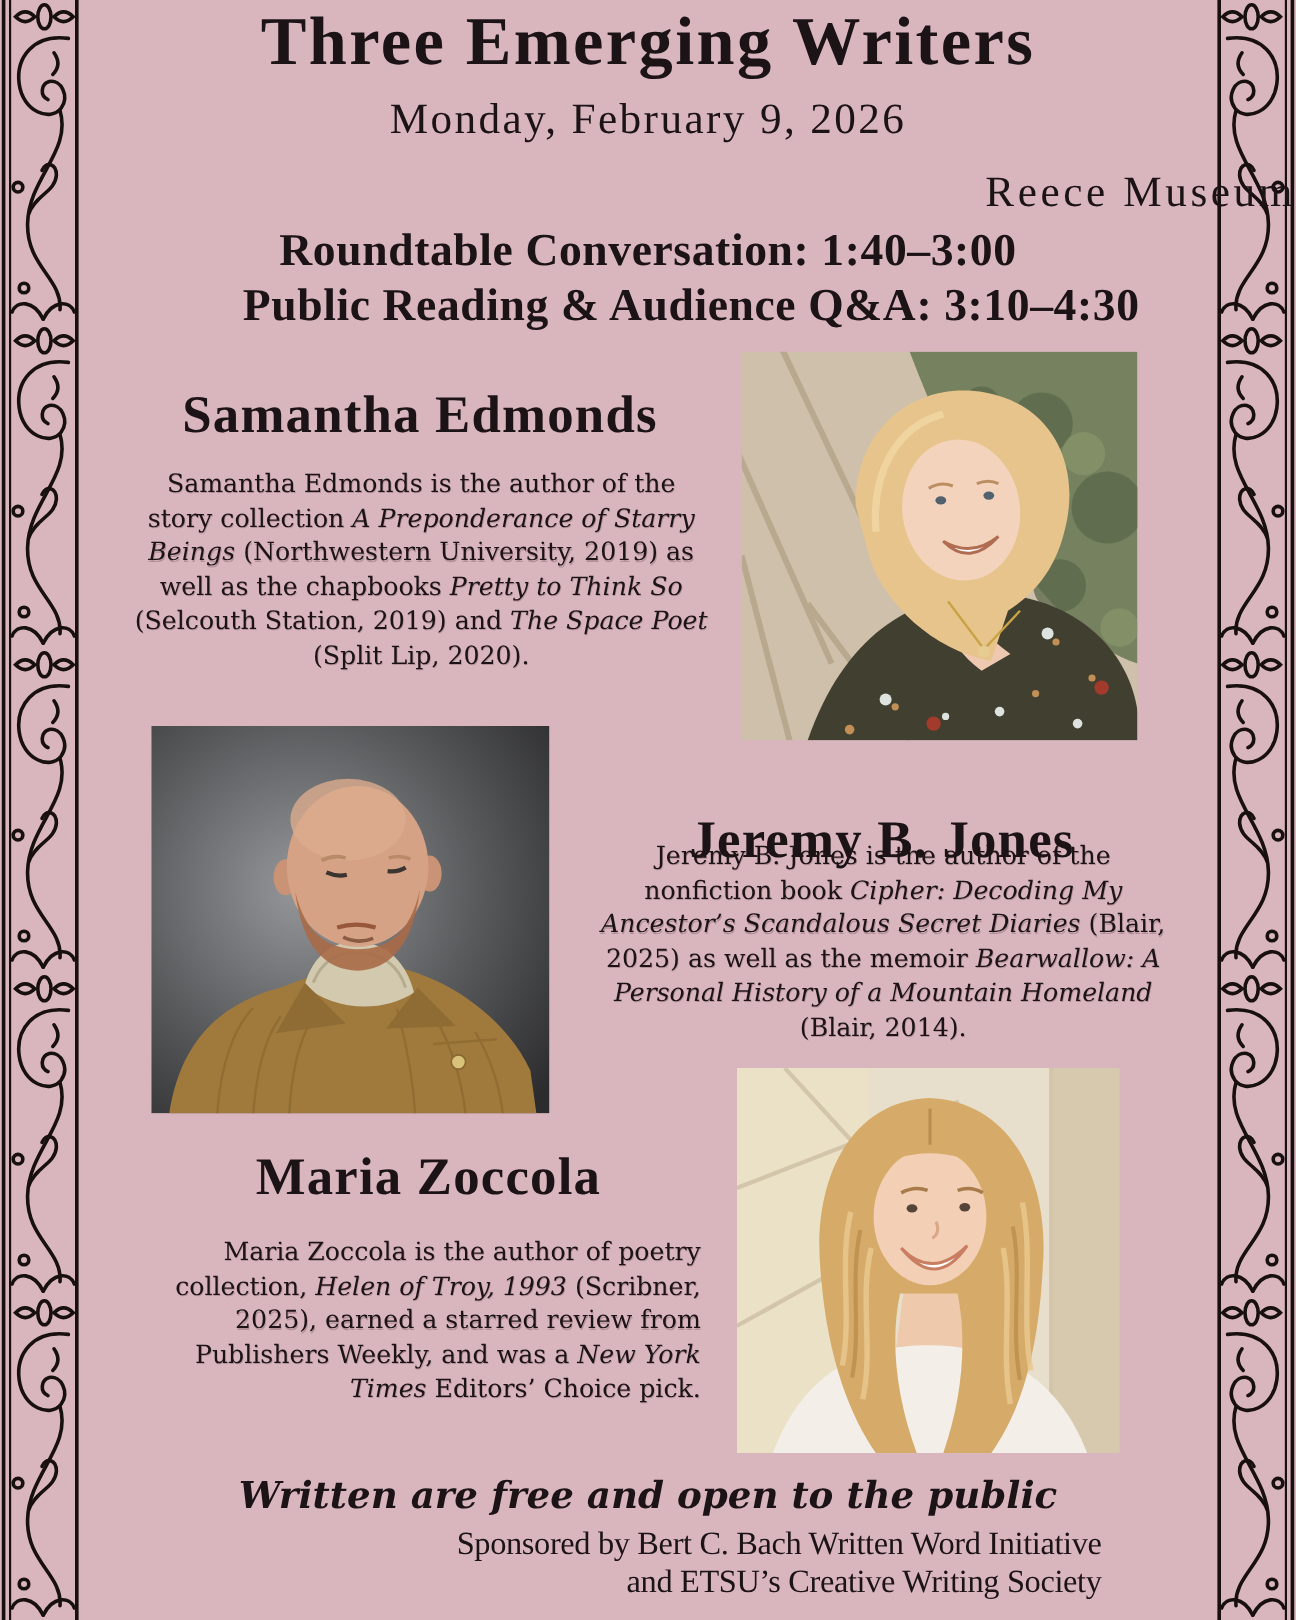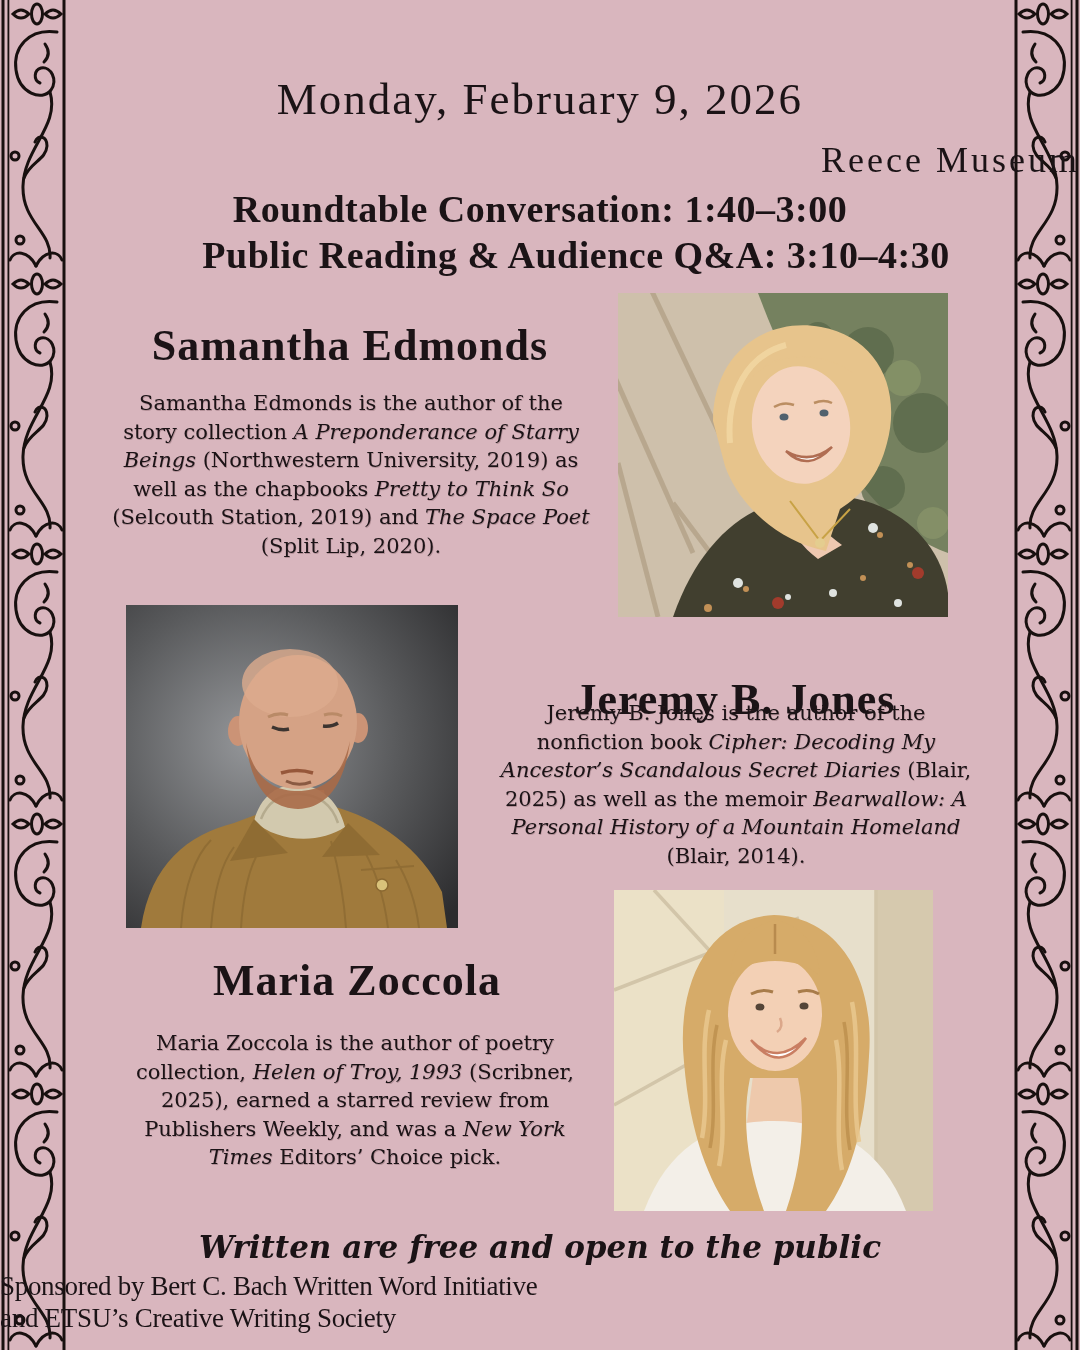--- a/index.html
+++ b/index.html
@@ -13,21 +13,21 @@
   .poster { position: relative; width: 1080px; height: 1350px; background: #d9b6be; }
 
   
   .border { position: absolute; top: 0; width: 68px; height: 1350px; }
   .border-left { left: 0; }
   .border-right { left: 1012px; transform: scaleX(-1); }
 
   
   .hblock { position: absolute; left: 0; width: 1080px; text-align: center; white-space: nowrap; }
   .title { top: 2px; font-size: 57px; line-height: 66px; font-weight: bold; letter-spacing: 2px; }
-  .date  { top: 72px; font-size: 45px; line-height: 54px; font-weight: normal; letter-spacing: 2px; }
+  .date  { top: 72px; font-size: 36px; line-height: 54px; font-weight: normal; letter-spacing: 2px; }
   .venue { top: 138px; font-size: 36px; line-height: 44px; font-weight: normal; letter-spacing: 3px; text-align: right; }
   .session1 { top: 186px; font-size: 38px; line-height: 46px; font-weight: bold; letter-spacing: 0.5px; }
   .session2 { top: 232px; font-size: 38px; line-height: 46px; font-weight: bold; letter-spacing: 0.5px; margin-left: 36px; }
 
   
   .author-name {
     position: absolute; text-align: center; white-space: nowrap;
     font-size: 44px; line-height: 52px; font-weight: bold; letter-spacing: 1px;
   }
   .name-samantha { left: 100px; width: 500px; top: 320px; }
@@ -36,38 +36,38 @@
 
   .bio {
     position: absolute; text-align: center;
     font-family: "DejaVu Serif", serif;
     font-size: 21px; line-height: 28.5px;
     text-shadow: 0.6px 1px 0.5px rgba(70, 35, 45, 0.25);
   }
   .bio em { font-style: italic; }
   .bio-samantha { left: 110px; width: 482px; top: 389px; }
   .bio-jeremy   { left: 493px; width: 486px; top: 699px; }
-  .bio-maria    { left: 126px; width: 458px; top: 1029px; }
+  .bio-maria    { left: 126px; width: 458px; top: 1029px; text-align: right; }
 
   
   .photo { position: absolute; overflow: hidden; }
   .photo svg { display: block; width: 100%; height: 100%; }
   .photo-samantha { left: 618px; top: 293px; width: 330px; height: 324px; }
   .photo-jeremy   { left: 126px; top: 605px; width: 332px; height: 323px; }
   .photo-maria    { left: 614px; top: 890px; width: 319px; height: 321px; }
 
   
   .admission {
     position: absolute; left: 0; width: 1080px; top: 1228px;
     text-align: center; font-size: 31px; line-height: 38px;
     font-weight: bold; font-style: italic; font-family: "DejaVu Serif", serif;
   }
   .sponsor {
     position: absolute; left: 0; width: 918px;
-    text-align: left; font-size: 27px; line-height: 33px;
+    text-align: right; font-size: 27px; line-height: 33px;
     letter-spacing: -0.3px;
   }
   .sponsor-1 { top: 1270px; }
   .sponsor-2 { top: 1302px; }
 </style>
 </head>
 <body>
 
 <div class="poster">
 
@@ -120,20 +120,21 @@
       <rect x="7.5" y="0" width="1.8" height="1350" fill="#18100f"></rect>
       <rect x="62.5" y="0" width="3" height="1350" fill="#18100f"></rect>
       <use href="#tileR" y="0"></use>
         <use href="#tileR" y="270"></use>
         <use href="#tileR" y="540"></use>
         <use href="#tileR" y="810"></use>
         <use href="#tileR" y="1080"></use>
     </svg>
   </div>
 
+  <div class="hblock title">Three Emerging Writers</div>
   <div class="hblock date">Monday, February 9, 2026</div>
   <div class="hblock venue">Reece Museum</div>
   <div class="hblock session1">Roundtable Conversation: 1:40–3:00</div>
   <div class="hblock session2">Public Reading &amp; Audience Q&amp;A: 3:10–4:30</div>
 
   <div class="author-name name-samantha">Samantha Edmonds</div>
   <div class="bio bio-samantha"><span>Samantha Edmonds is the author of the story collection </span><em>A Preponderance of Starry Beings</em><span> (Northwestern University, 2019) as well as the chapbooks </span><em>Pretty to Think So</em><span> (Selcouth Station, 2019) and </span><em>The Space Poet</em><span> (Split Lip, 2020).</span></div>
   <div class="photo photo-samantha">
     <svg viewBox="0 0 330 324" preserveAspectRatio="none">
       <rect width="330" height="324" fill="#cec0ab"></rect>

